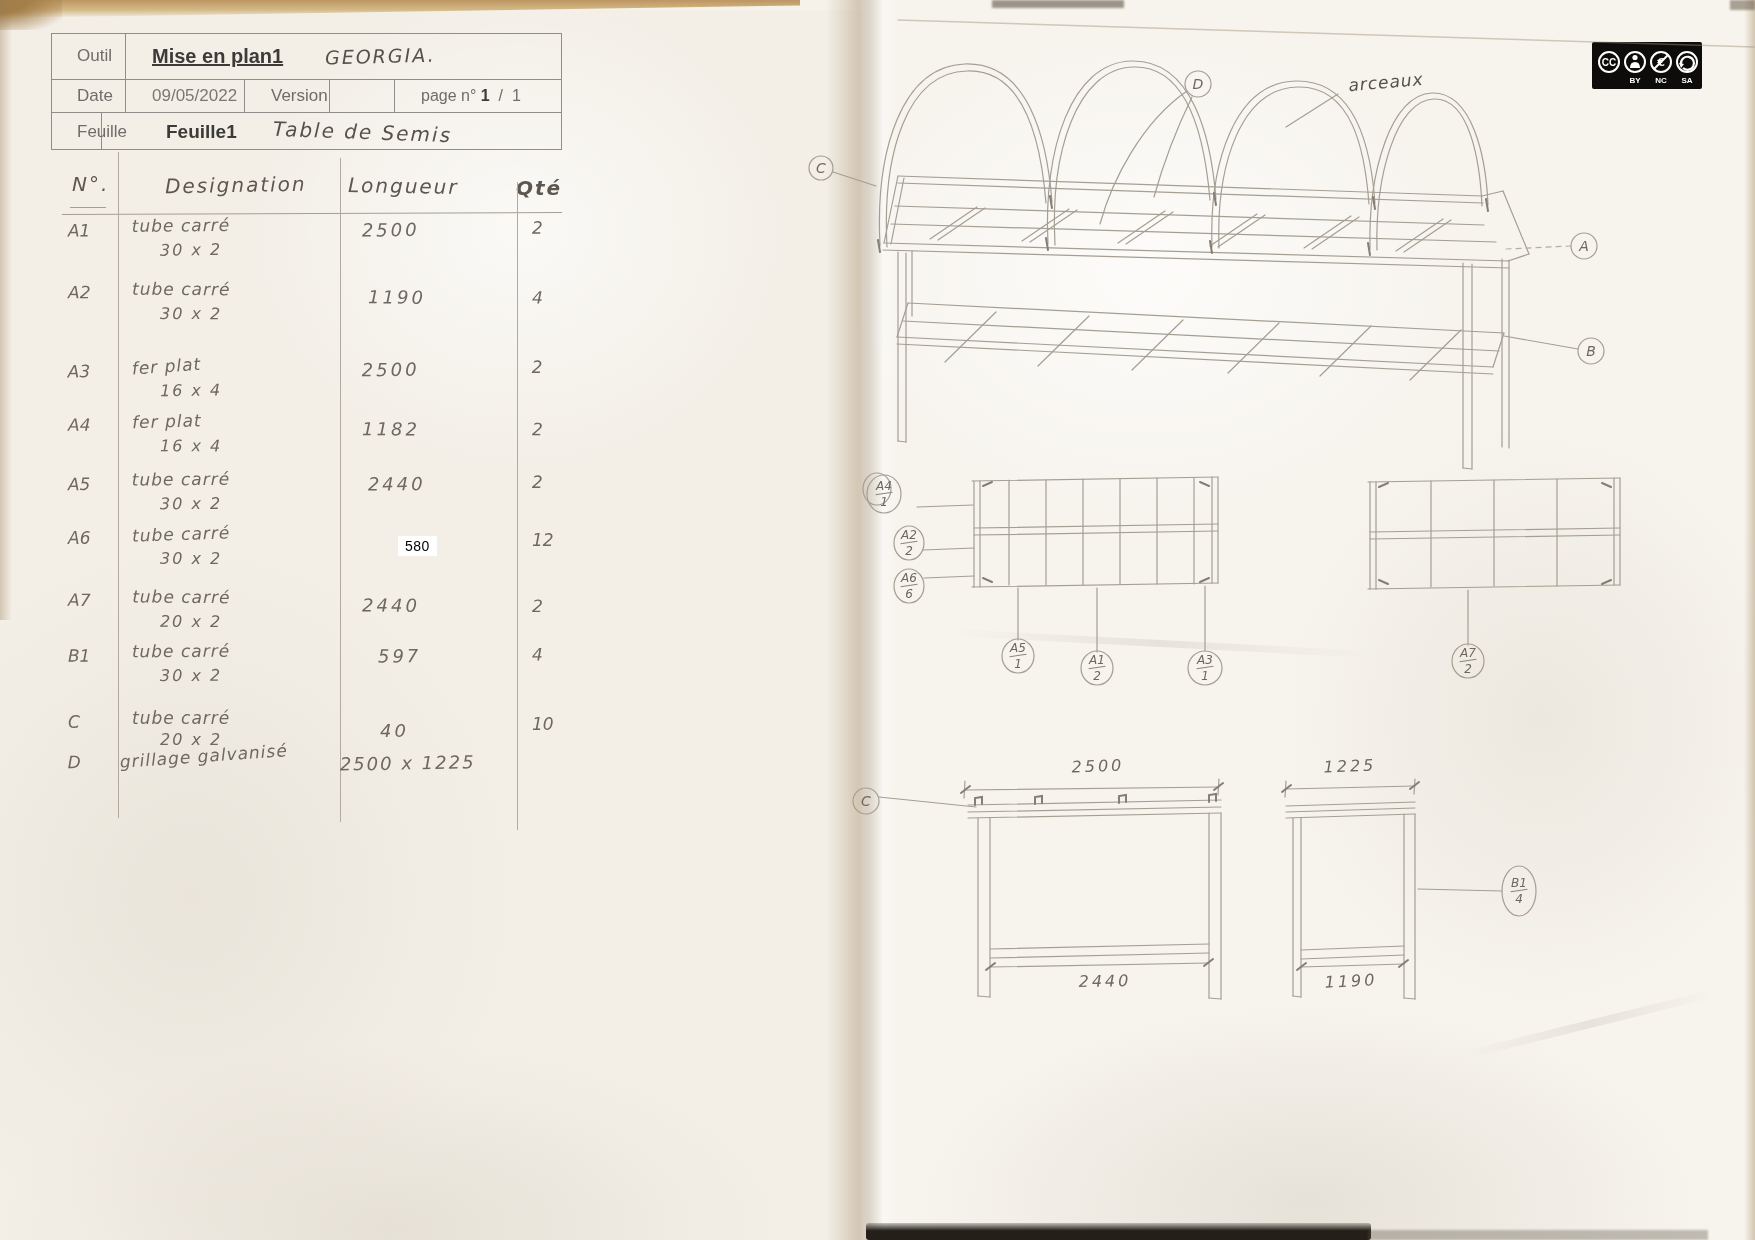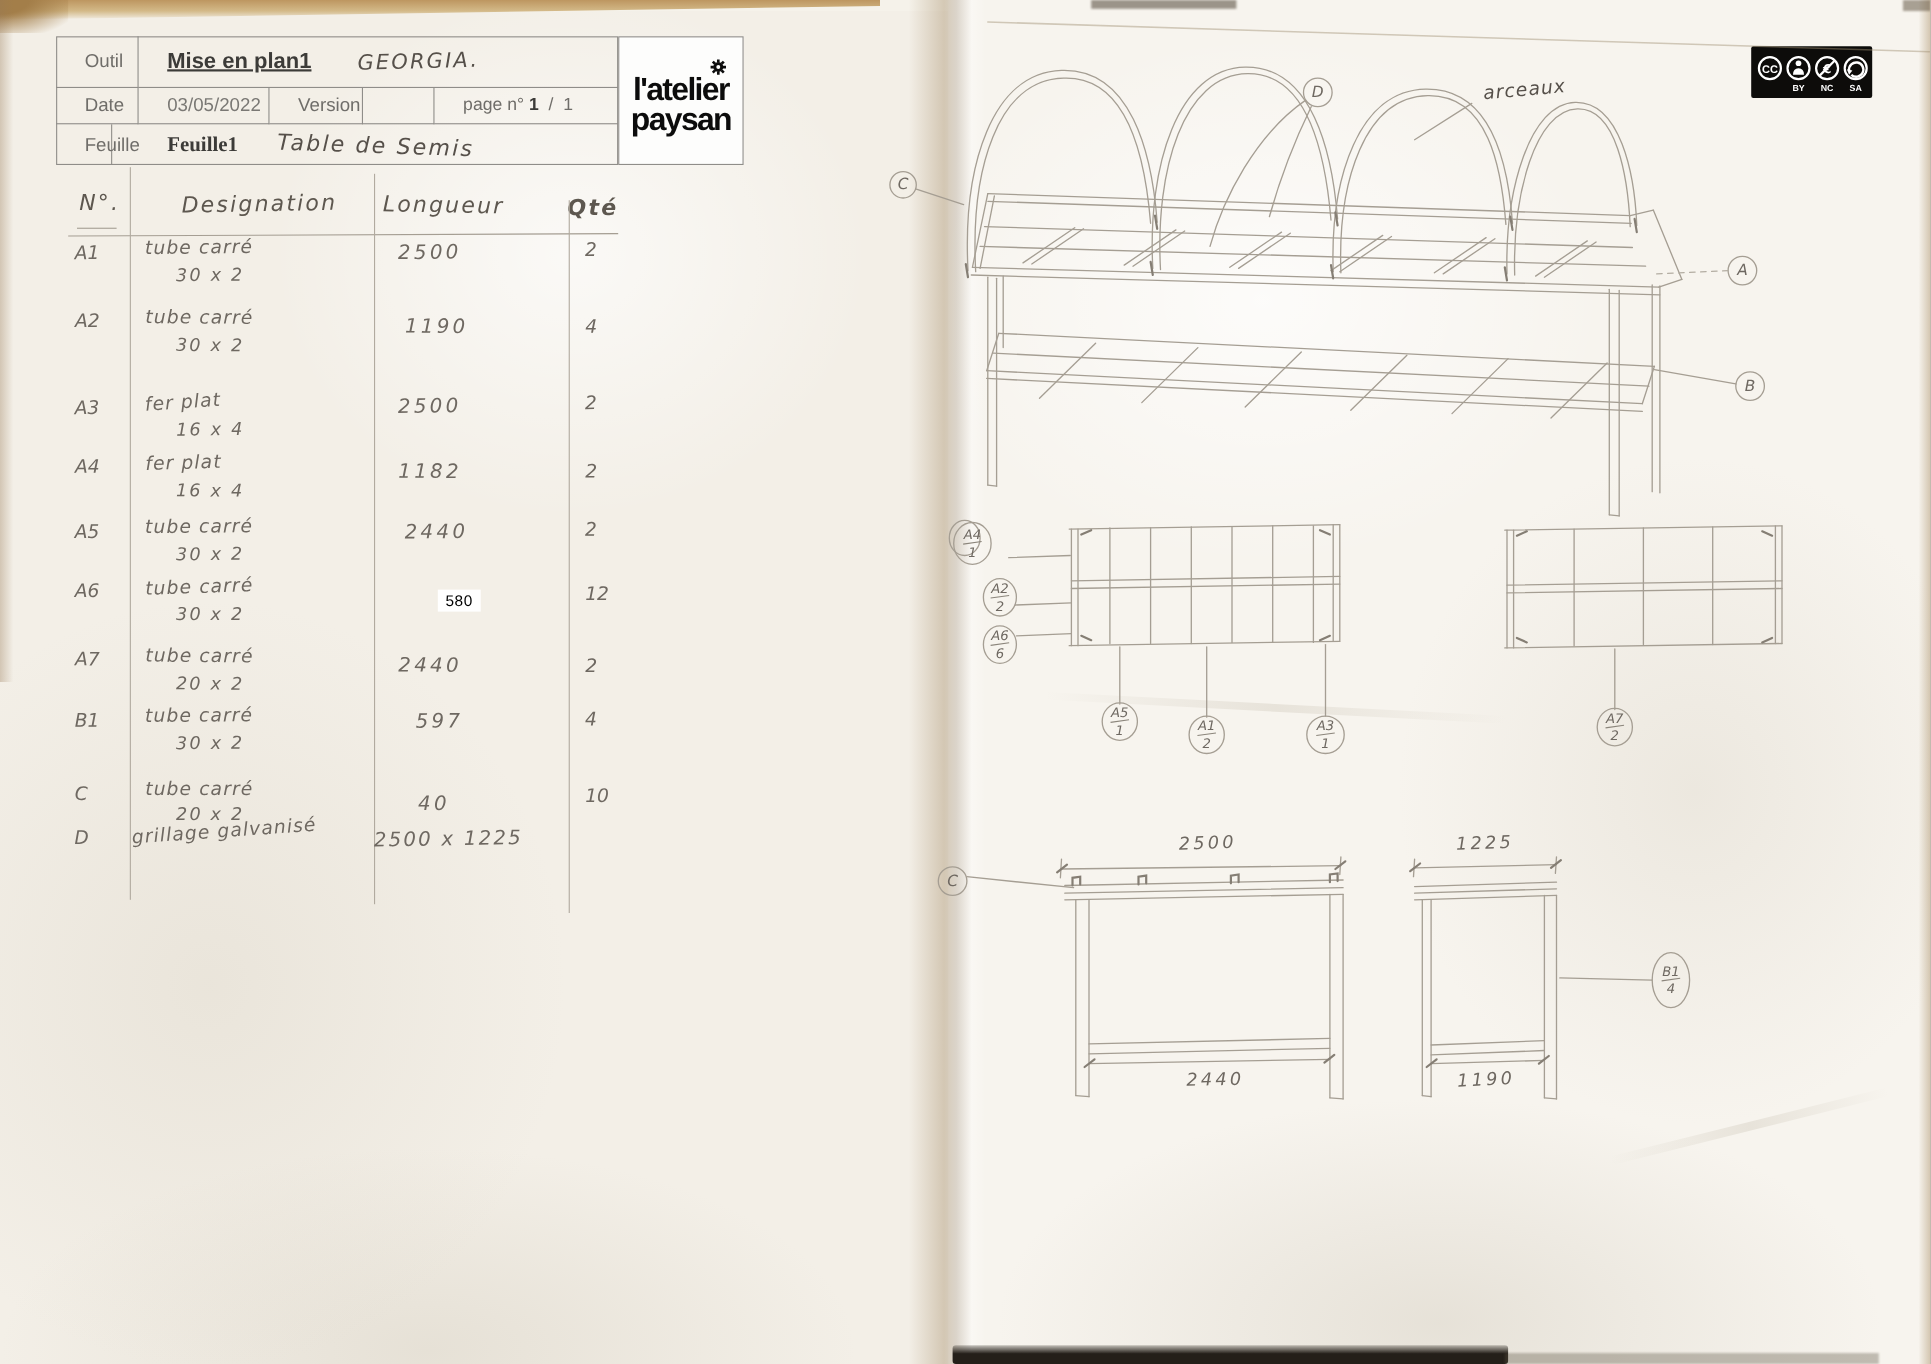--- a/index.html
+++ b/index.html
@@ -96,60 +96,42 @@
       <span>Outil</span>
     </div>
   <div class="tb-cell" style="left:126px;top:33px;width:436px;height:47px;border-right:none;">
     <span class="bold" style="font-size:20px;text-decoration:underline;">Mise en plan1</span>
     <span class="hw hw-dark" style="margin-left:42px;font-size:19px;letter-spacing:2px;transform:rotate(-1.5deg);">GEORGIA.</span>
   </div>
   <div class="tb-cell" style="left:51px;top:80px;width:75px;height:33px;">
       <span>Date</span>
     </div>
   <div class="tb-cell" style="left:126px;top:80px;width:119px;height:33px;color:#7a7874;">
-      <span>03/05/2022</span>
+      <span>09/05/2022</span>
     </div>
   <div class="tb-cell" style="left:245px;top:80px;width:85px;height:33px;">
       <span>Version</span>
     </div>
   <div class="tb-cell" style="left:330px;top:80px;width:65px;height:33px;">
       <span></span>
     </div>
   <div class="tb-cell" style="left:395px;top:80px;width:167px;height:33px;border-right:none;font-size:16px;">
     <span>page n°</span>&nbsp;
     <span class="bold">1</span>&nbsp;&nbsp;
     <span>/</span>&nbsp;&nbsp;
     <span>1</span>
   </div>
   <div class="tb-cell" style="left:51px;top:113px;width:51px;height:37px;border-bottom:none;">
       <span>Feuille</span>
     </div>
   <div class="tb-cell" style="left:126px;top:113px;width:436px;height:37px;border-bottom:none;border-right:none;">
-    <span class="bold" style="font-size:19px;font-family:Liberation Serif, serif;">Feuille1</span>
+    <span class="bold" style="font-size:19px;margin-left:14px;">Feuille1</span>
     <span class="hw hw-dark" style="margin-left:36px;font-size:20px;letter-spacing:2px;transform:rotate(2deg);">Table de Semis</span>
   </div>
 
-  <div class="abs logo-box">
-    <svg width="16" height="16" viewBox="0 0 16 16" style="align-self:flex-end;margin-right:14px;margin-top:-8px;">
-      <circle cx="8" cy="8" r="4.5" fill="#0c0c0c"></circle>
-        <circle cx="8" cy="8" r="1.8" fill="#fdfdfc"></circle>
-      <g stroke="#0c0c0c" stroke-width="2.4">
-          <line x1="8" y1="1" x2="8" y2="4"></line>
-          <line x1="8" y1="12" x2="8" y2="15"></line>
-          <line x1="1" y1="8" x2="4" y2="8"></line>
-          <line x1="12" y1="8" x2="15" y2="8"></line>
-          <line x1="3" y1="3" x2="5" y2="5"></line>
-          <line x1="11" y1="11" x2="13" y2="13"></line>
-          <line x1="13" y1="3" x2="11" y2="5"></line>
-          <line x1="5" y1="11" x2="3" y2="13"></line>
-        </g>
-    </svg>
-    <div class="logo-line">l'atelier</div>
-    <div class="logo-line">paysan</div>
-  </div>
 
   <div class="abs cc">
     <svg width="104" height="41" viewBox="0 0 104 41">
       <g fill="none" stroke="#fff" stroke-width="2">
         <circle cx="14" cy="17" r="10"></circle>
         <circle cx="40" cy="17" r="10"></circle>
         <circle cx="66" cy="17" r="10"></circle>
         <circle cx="92" cy="17" r="10"></circle>
       </g>
       <text x="14" y="21" fill="#fff" font-size="10" font-weight="bold" text-anchor="middle" font-family="Liberation Sans,sans-serif">CC</text>

